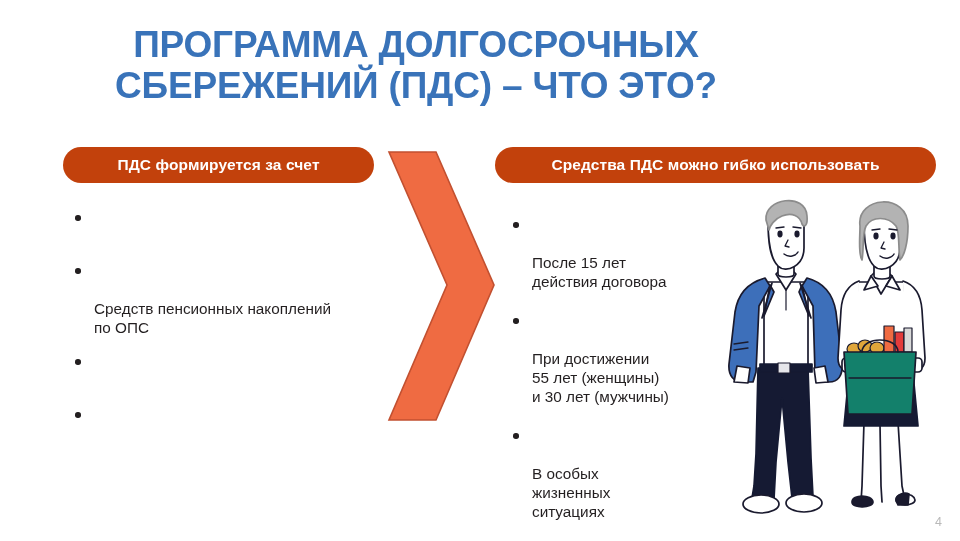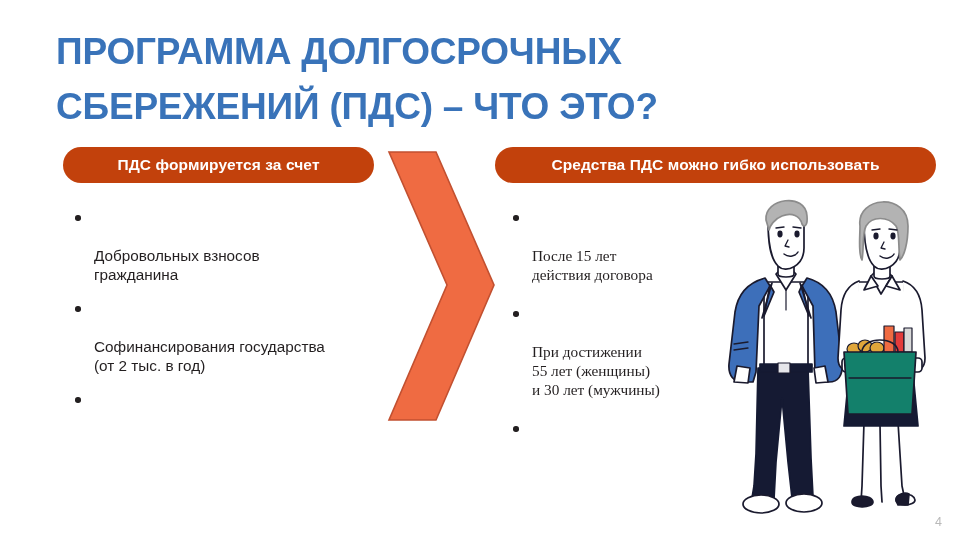--- a/index.html
+++ b/index.html
@@ -20,25 +20,26 @@
 
   
   #title {
     position: absolute;
     left: 56px;
     top: 24px;
     width: 720px;
     font-family: "Liberation Sans", sans-serif;
     font-weight: bold;
     font-size: 37px;
-    line-height: 55px;
+    line-height: 41px;
     letter-spacing: -0.2px;
     color: #3973b9;
     text-transform: uppercase;
     white-space: pre-line;
+    text-align: center;
   }
 
   
   .badge {
     position: absolute;
     display: flex;
     align-items: center;
     justify-content: center;
     height: 36px;
     border-radius: 18px;
@@ -63,21 +64,21 @@
   }
 
   
   .bullet-list {
     position: absolute;
     margin: 0;
     padding: 0;
     list-style: none;
   }
   #list-left { left: 70px; top: 208px; width: 320px; }
-  #list-right { left: 508px; top: 208px; width: 215px; font-family: Liberation Serif, serif; }
+  #list-right { left: 508px; top: 215px; width: 215px; }
 
   .bullet-item {
     position: relative;
     padding-left: 24px;
     color: #231f20;
     font-size: 15.3px;
     line-height: 19px;
     white-space: pre-line;
   }
   #list-left .bullet-item { margin-bottom: 15px; }
@@ -132,27 +133,28 @@
     <span>ПДС формируется за счет</span>
   </div>
 
   <div class="badge" id="badge-right">
     <span>Средства ПДС можно гибко использовать</span>
   </div>
 
   <ul class="bullet-list" id="list-left">
     <li class="bullet-item">
       <span class="bullet-dot"></span>
-      <span>Добровольных взносов
-гражданина</span>
-    </li>
-    <li class="bullet-item">
-      <span class="bullet-dot"></span>
-      <span>Софинансирования государства
-(от 2 тыс. в год)</span>
+    </li>
+    <li class="bullet-item">
+      <span class="bullet-dot"></span>
+      <span>Средств пенсионных накоплений
+по ОПС</span>
+    </li>
+    <li class="bullet-item">
+      <span class="bullet-dot"></span>
     </li>
     <li class="bullet-item">
       <span class="bullet-dot"></span>
     </li>
 
   </ul>
 
   <ul class="bullet-list" id="list-right">
     <li class="bullet-item">
       <span class="bullet-dot"></span>
@@ -160,20 +162,23 @@
 действия договора</span>
     </li>
     <li class="bullet-item">
       <span class="bullet-dot"></span>
       <span>При достижении
 55 лет (женщины)
 и 30 лет (мужчины)</span>
     </li>
     <li class="bullet-item">
       <span class="bullet-dot"></span>
+      <span>В особых
+жизненных
+ситуациях</span>
     </li>
   </ul>
 
   <svg id="chevron" viewBox="0 0 112 272">
     <polygon points="5,2 52,2 110,135 52,270 5,270 63,135" fill="#ef6b42" stroke="#c25030" stroke-width="1.6" stroke-linejoin="miter"></polygon>
   </svg>
 
   <svg id="illustration" viewBox="0 0 240 350">
     <g stroke="#1a1a2e" stroke-width="1.7" stroke-linejoin="round" stroke-linecap="round" fill="none">
 

